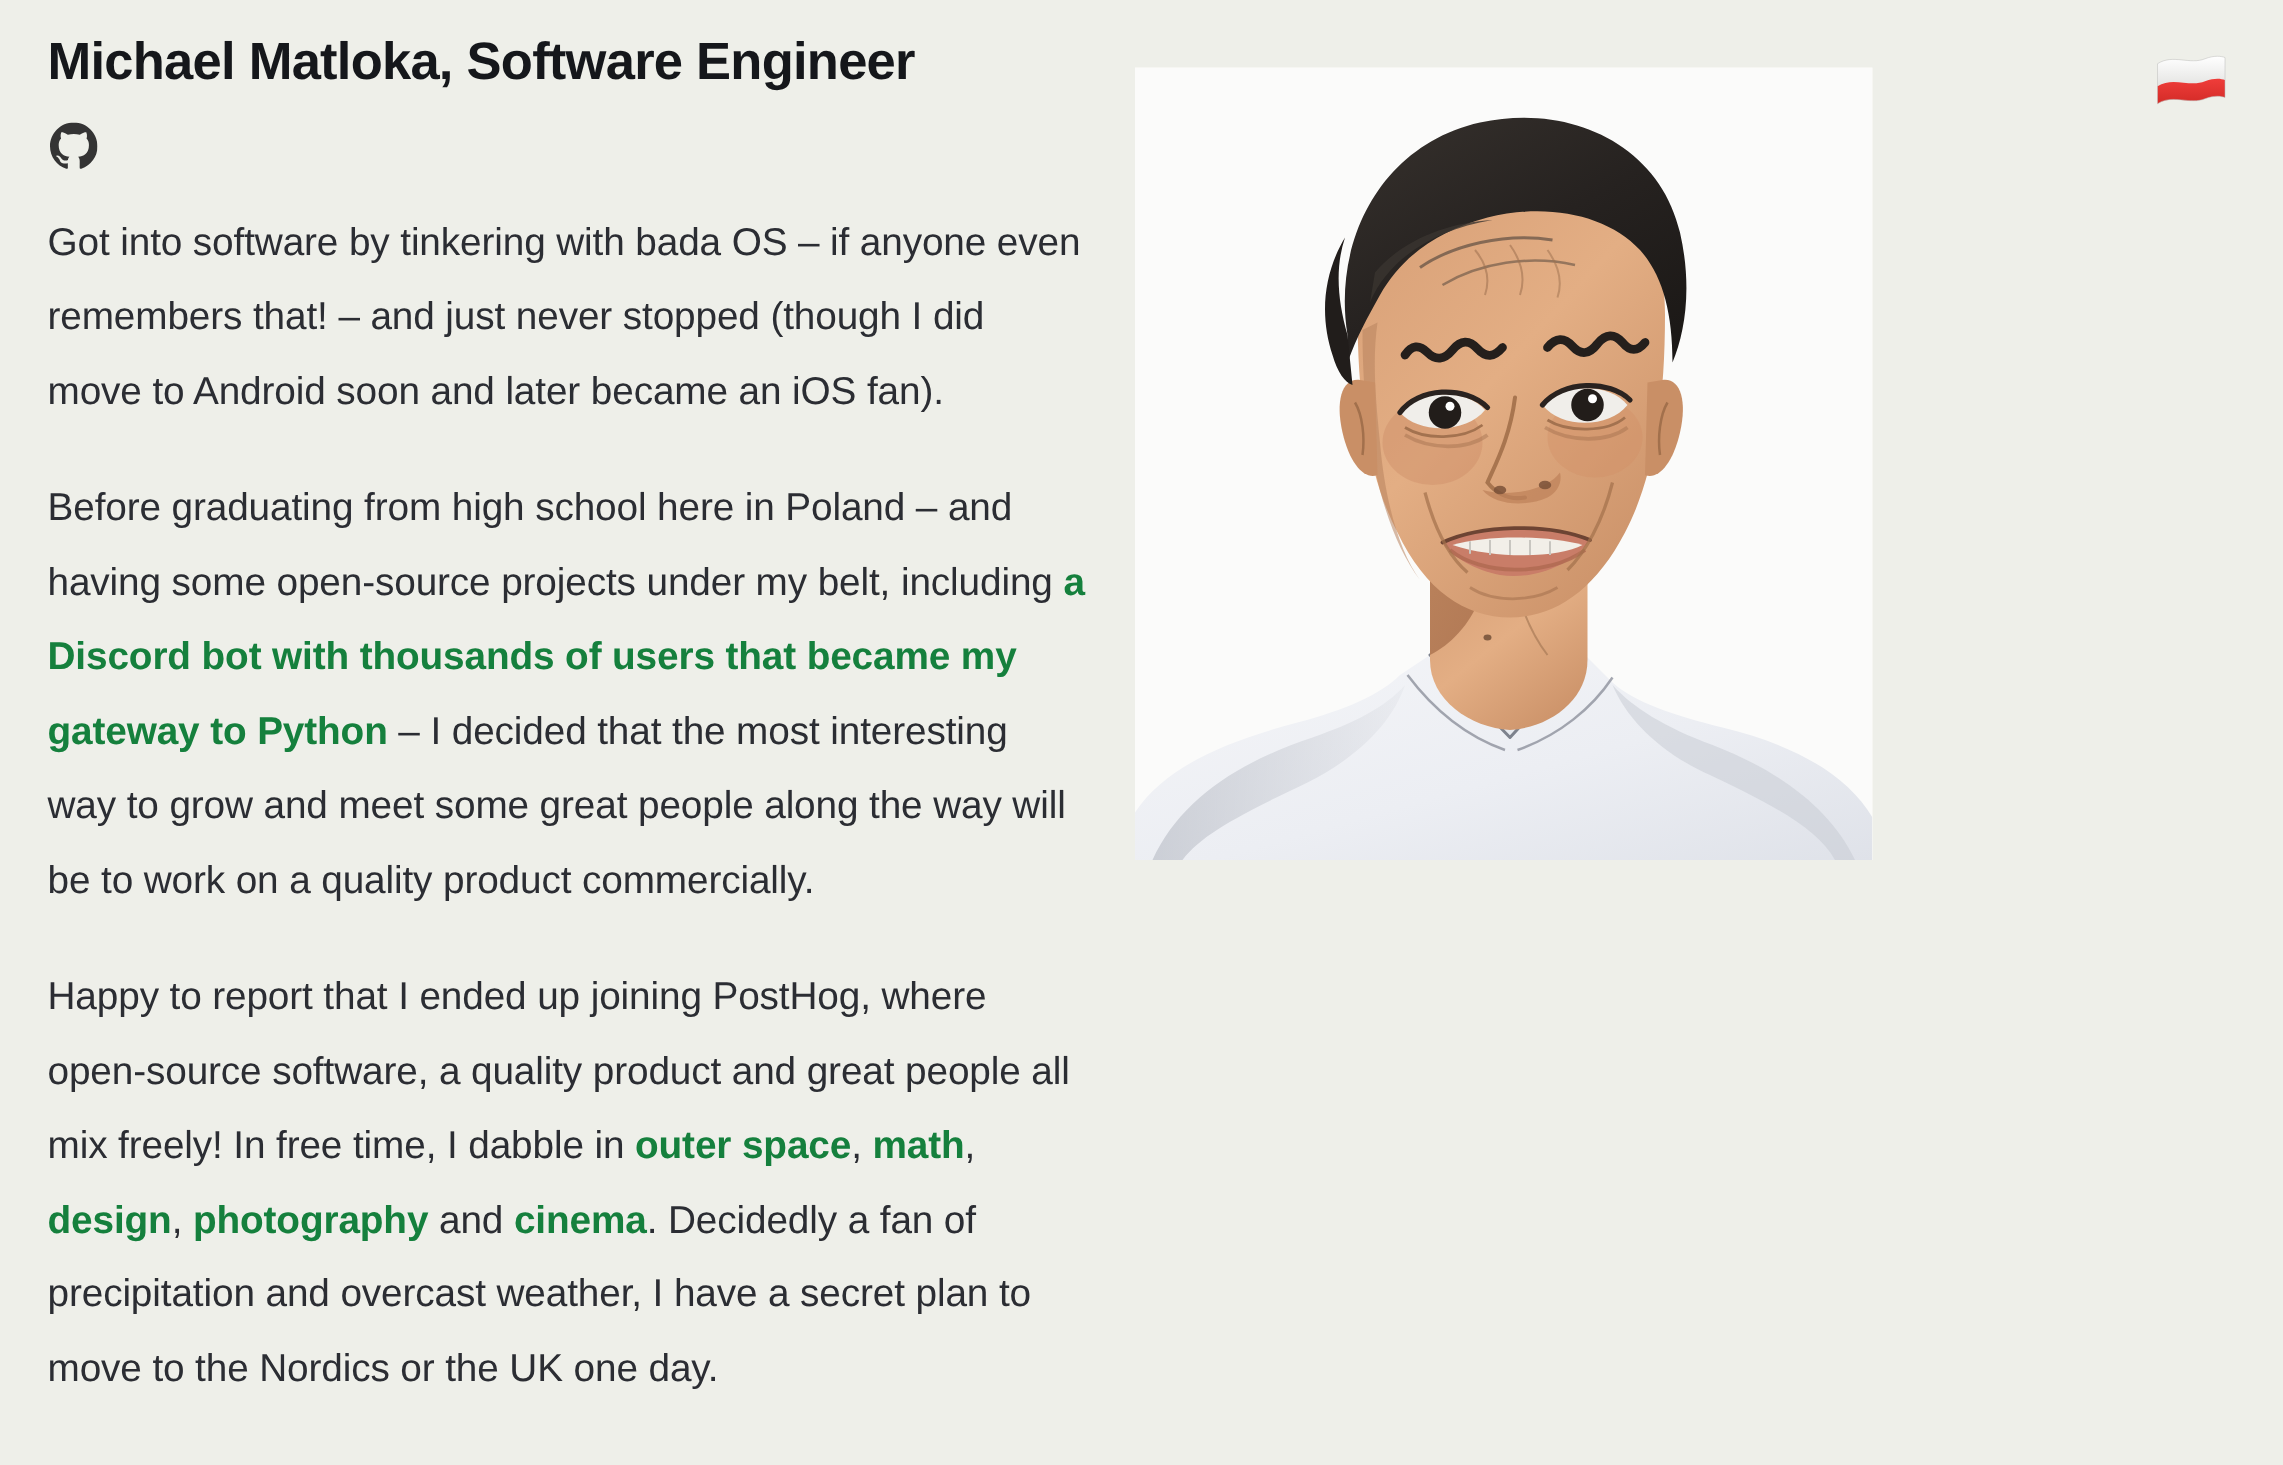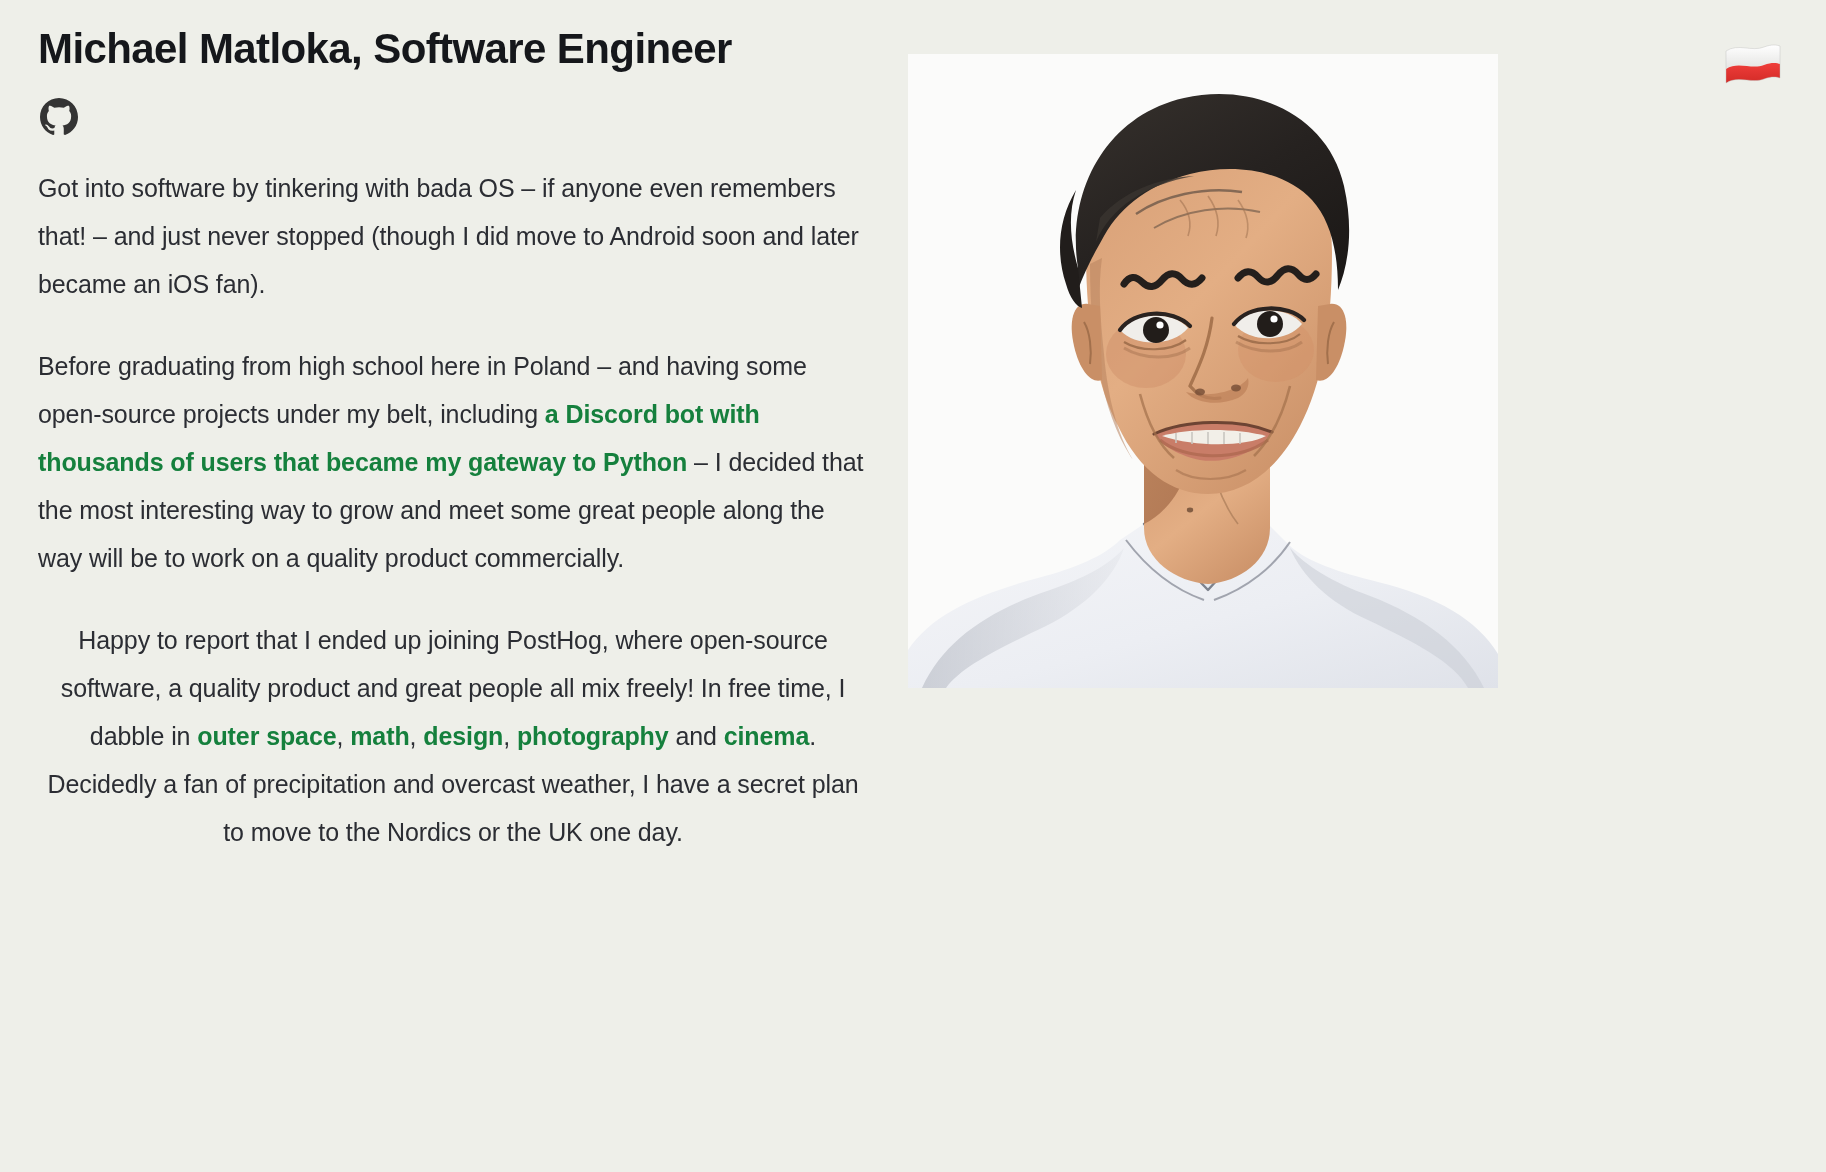--- a/index.html
+++ b/index.html
@@ -53,27 +53,27 @@
     display: inline-flex;
     width: 42px;
     height: 42px;
     align-items: center;
     justify-content: center;
     cursor: pointer;
   }
   .gh-link svg { display: block; }
 
   .bio p {
-    font-size: 25px;
+    font-size: 31px;
     line-height: 1.92;
     margin: 0 0 34px 0;
     color: #2b2d33;
     letter-spacing: -0.1px;
   }
-  .bio p:last-child { margin-bottom: 0; text-align: center; }
+  .bio p:last-child { margin-bottom: 0; }
 
   a.link {
     color: #15803d;
     text-decoration: none;
     font-weight: 600;
     cursor: pointer;
   }
 
   
   .flag-wrap {

